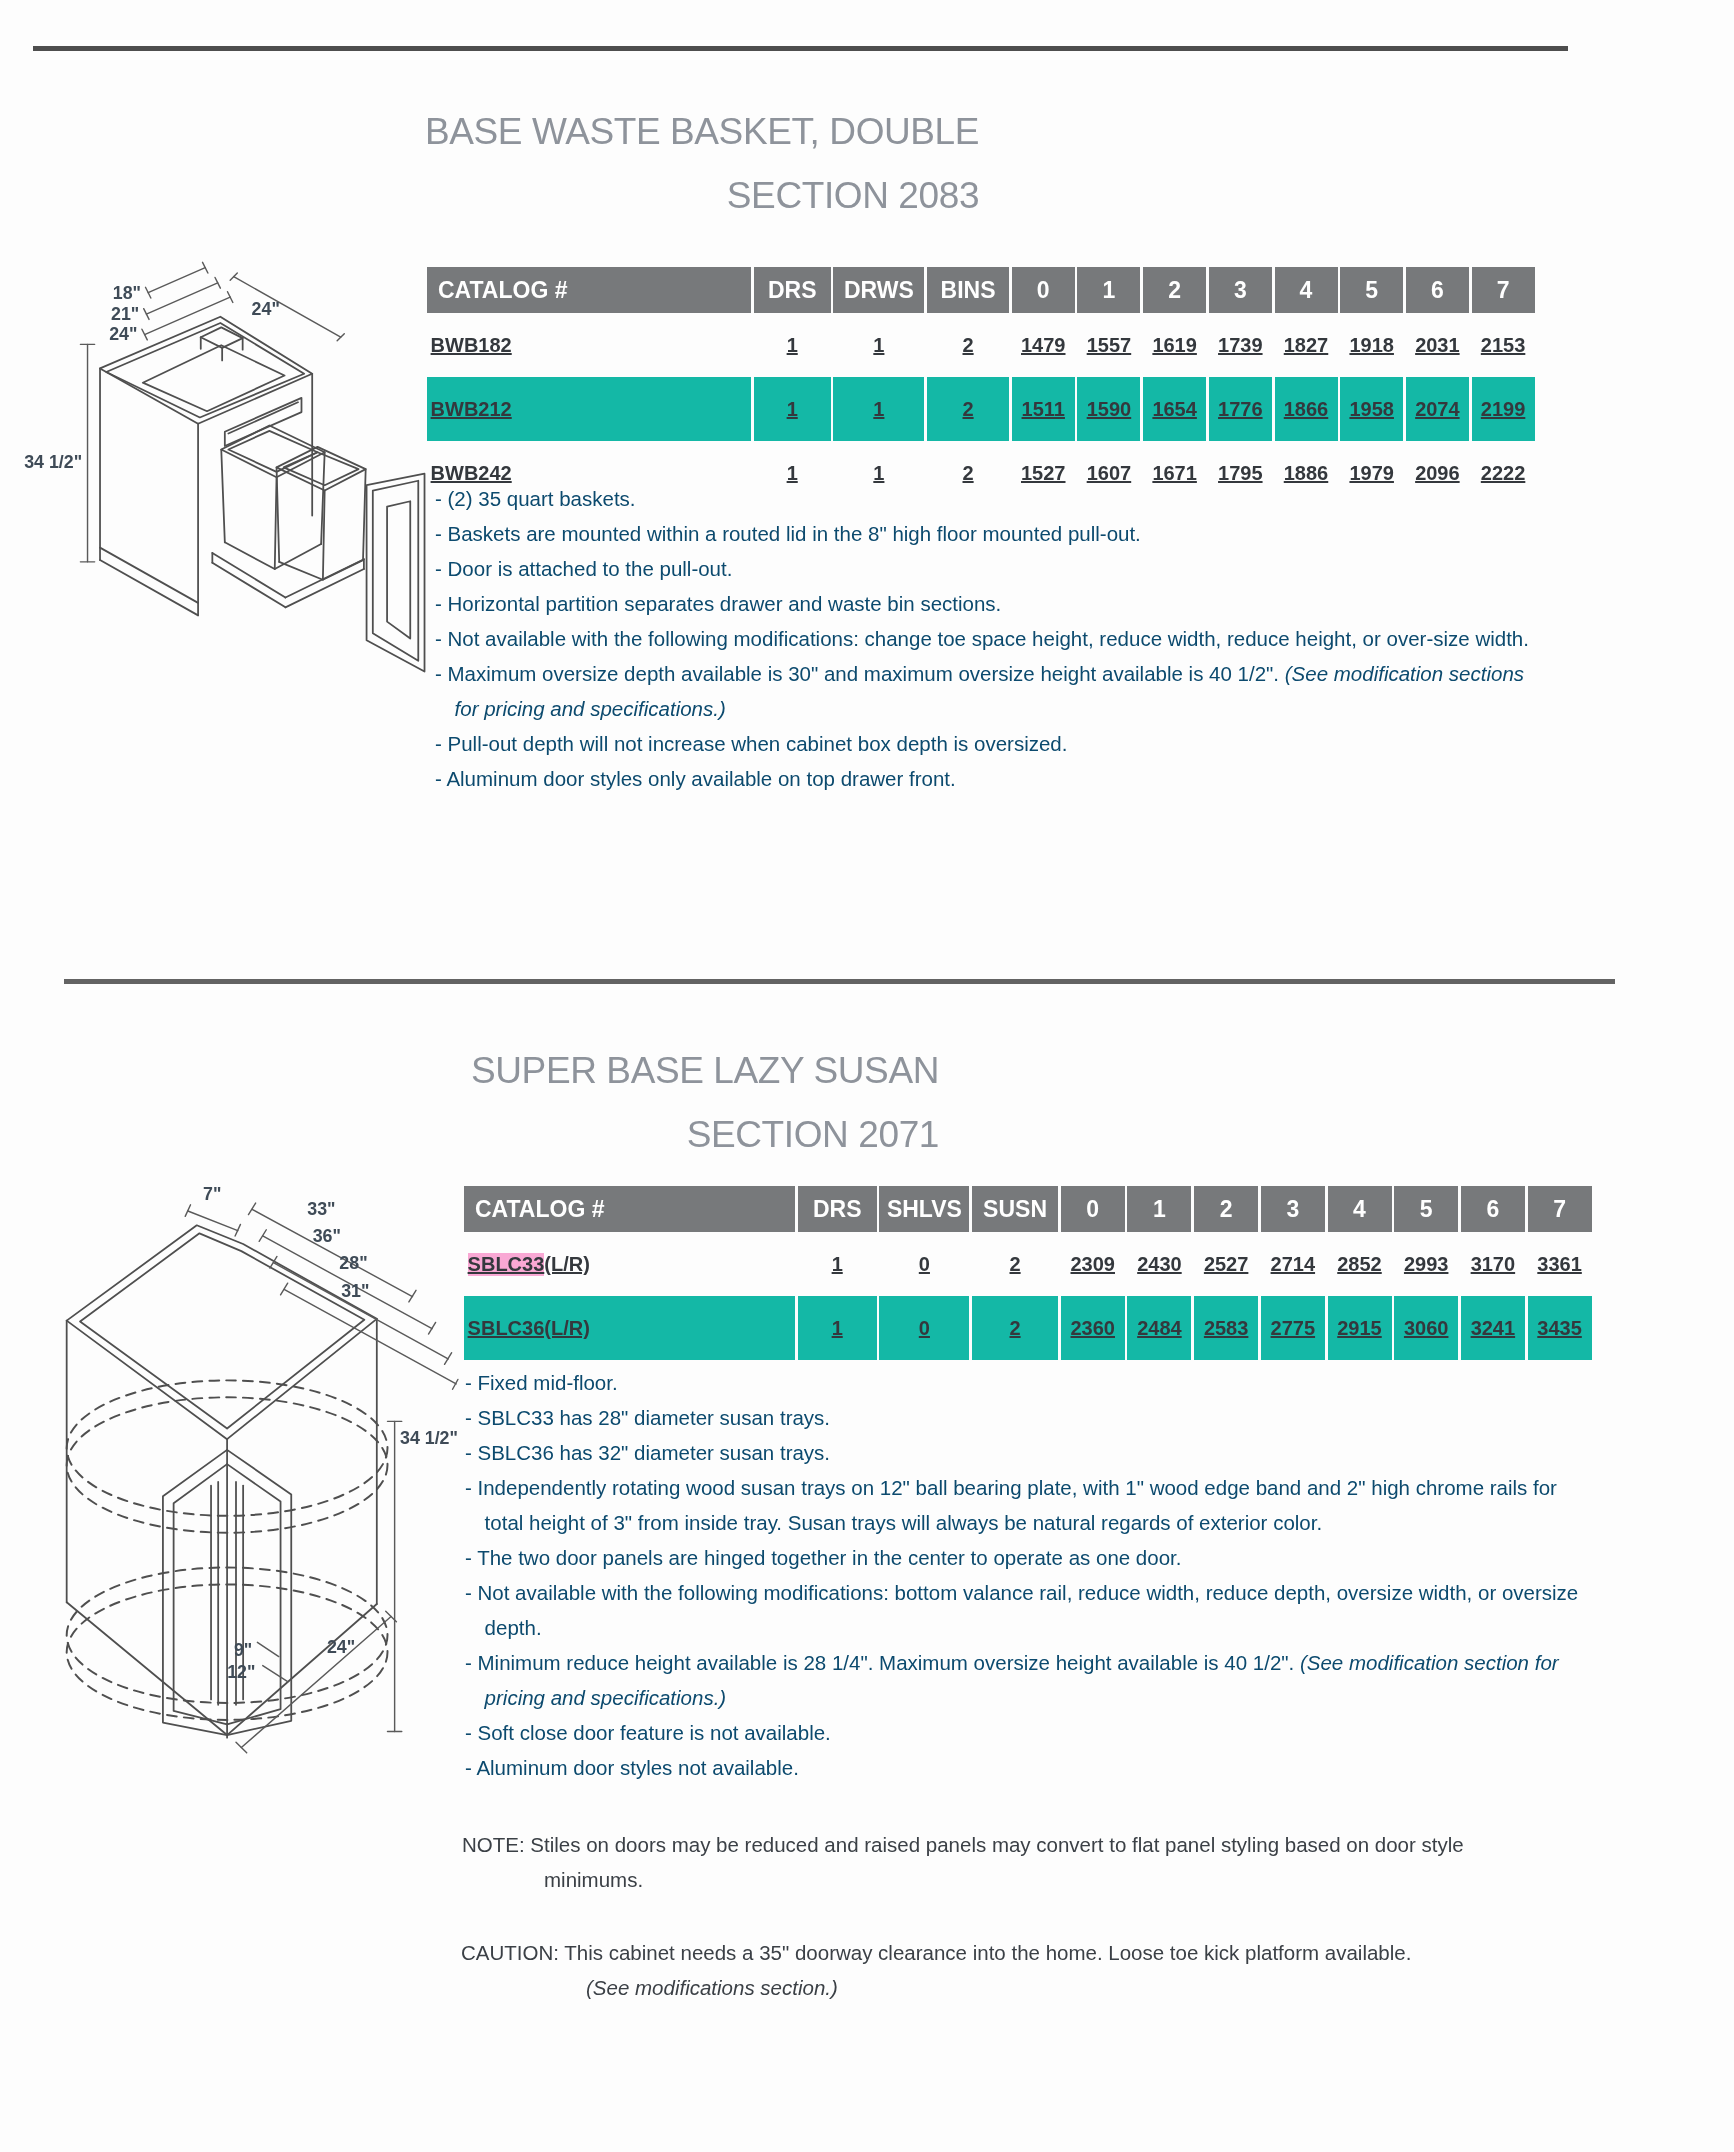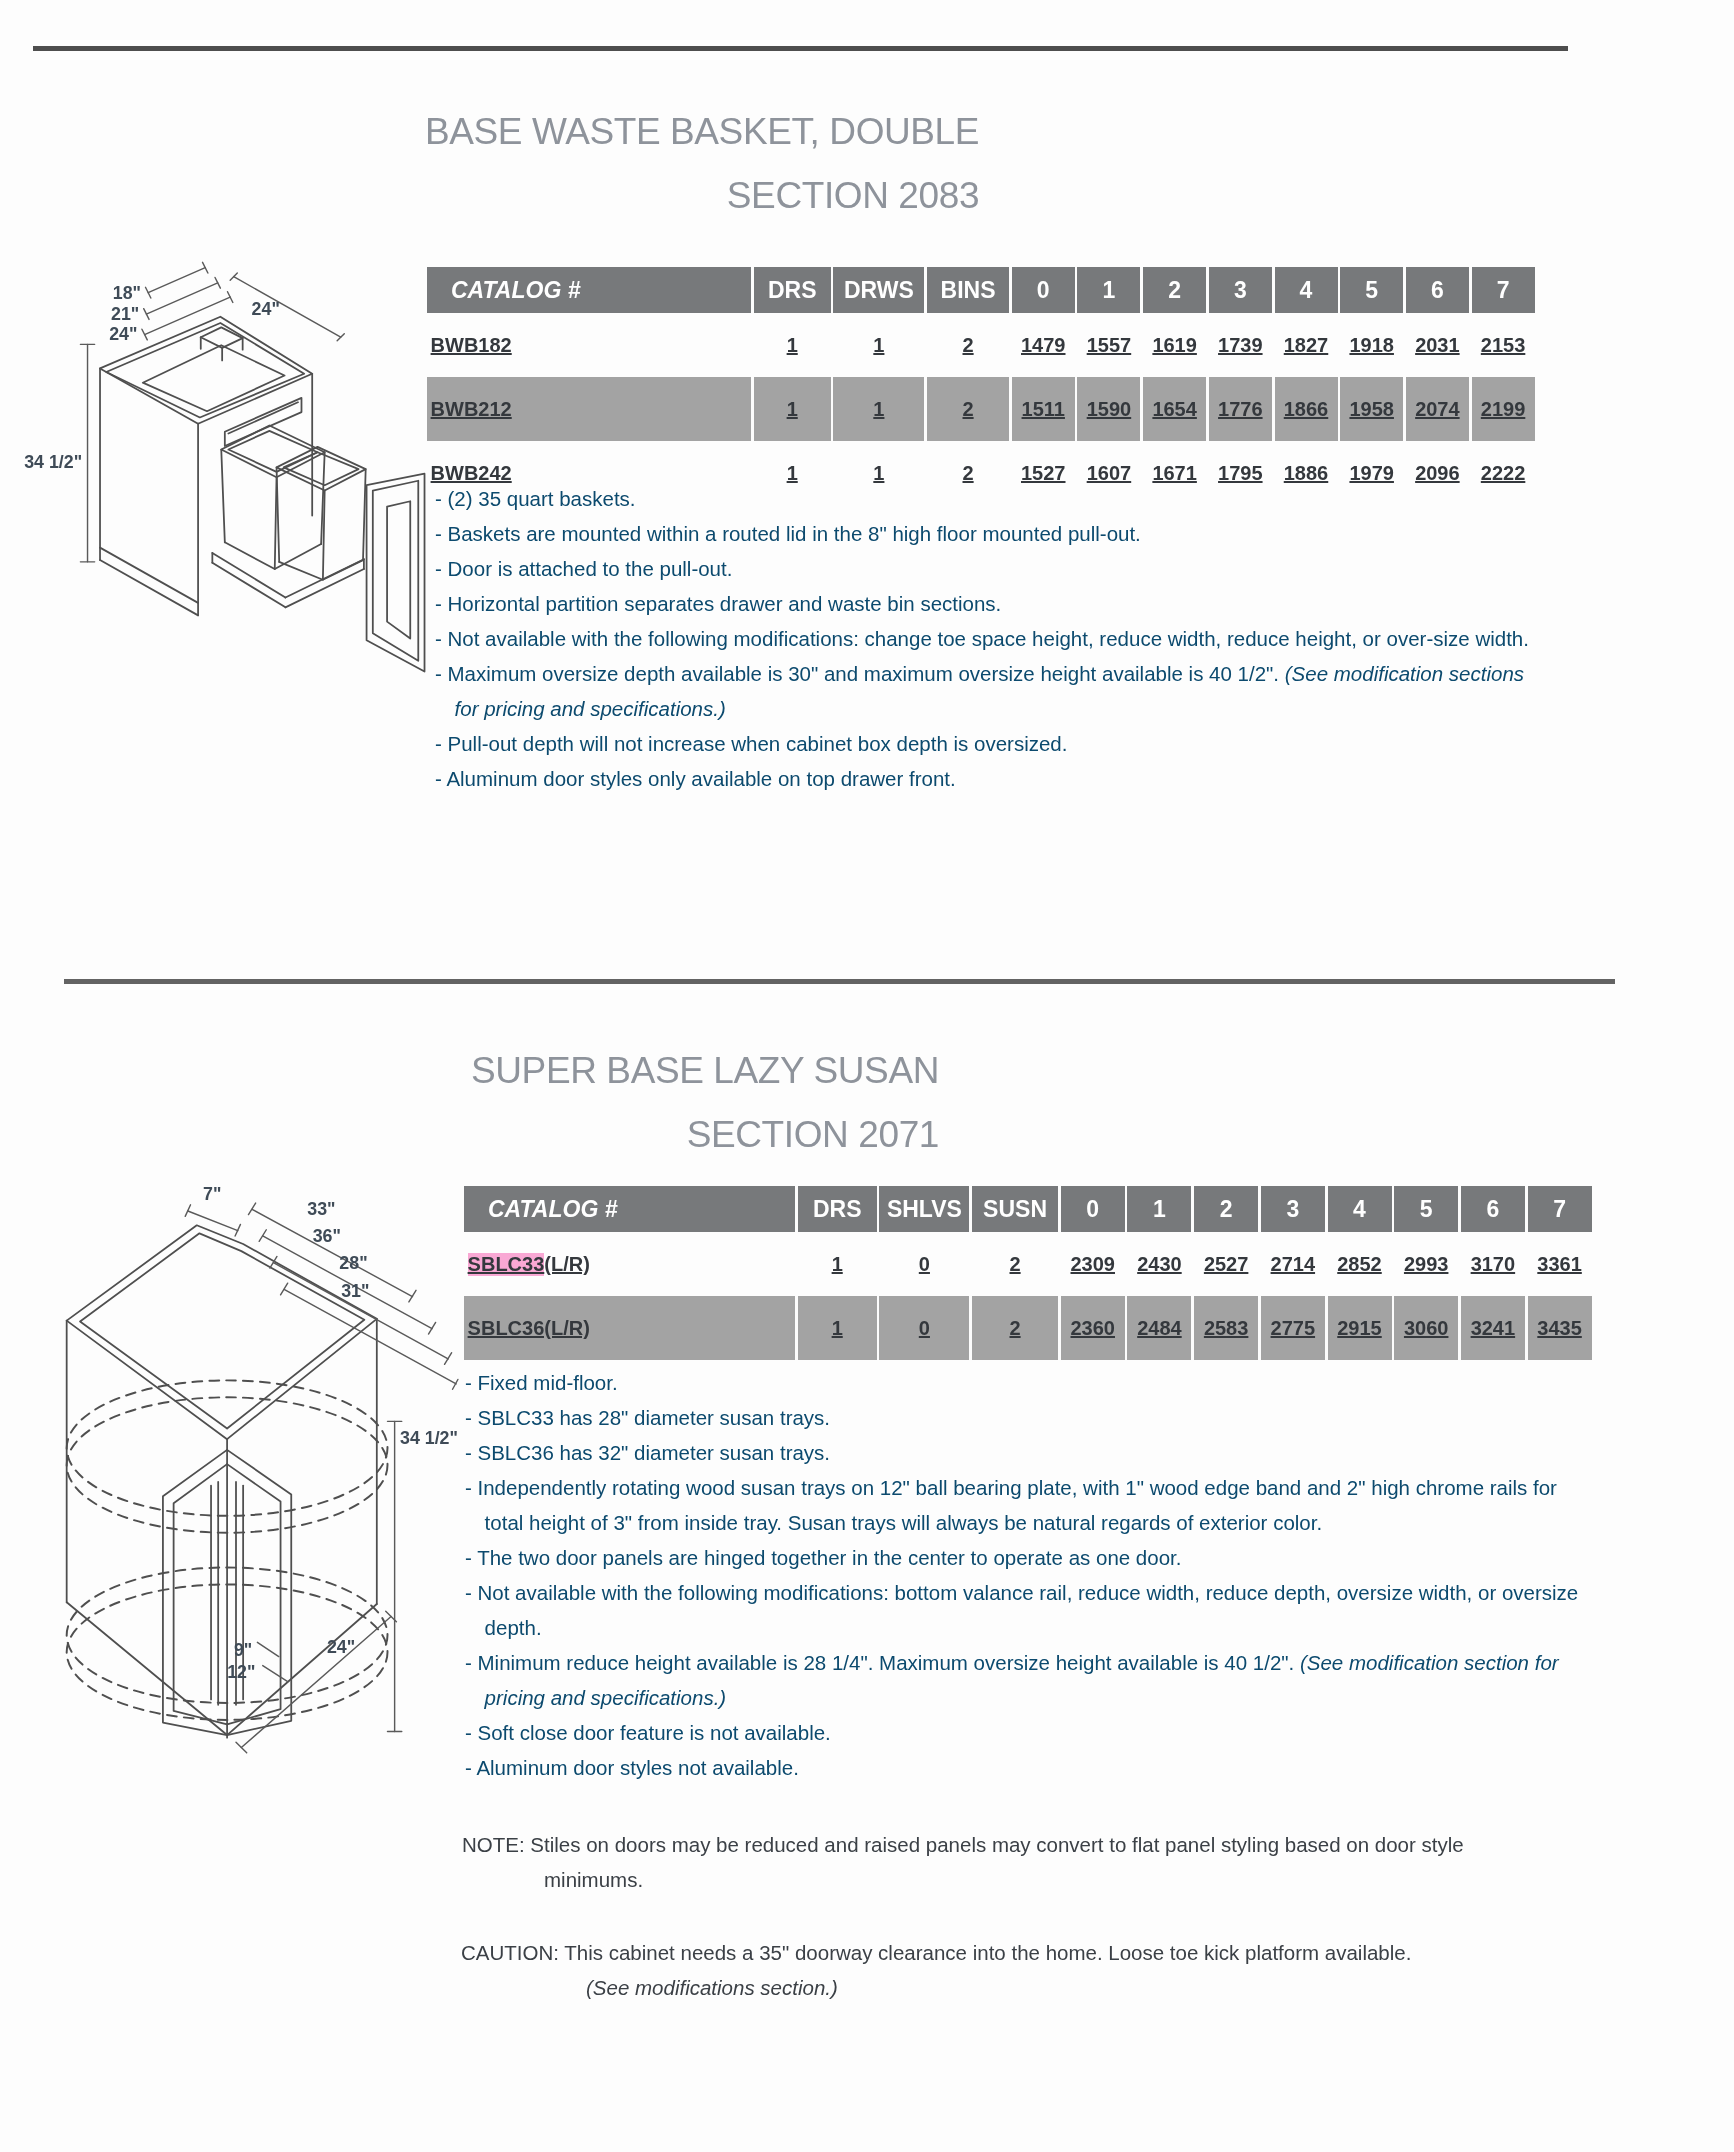--- a/index.html
+++ b/index.html
@@ -7,25 +7,25 @@
         font-family:"Liberation Sans",sans-serif;color:#3b4046;overflow:hidden;}
   .rule{position:absolute;background:#4e4e4e;}
   .title{position:absolute;font-size:37px;line-height:64px;font-weight:300;
          color:#8e939b;letter-spacing:-0.4px;white-space:nowrap;text-align:right;}
   
   .grid{position:absolute;display:grid;column-gap:2.7px;row-gap:0;}
   .t1{grid-template-columns:324px 77px 91px 82px 63px 63px 63px 63px 63px 63px 63px 63px;}
   .t2{grid-template-columns:331px 79px 90px 86px 64px 64px 64px 64px 64px 64px 64px 64px;}
   .th{background:#77797b;color:#ffffff;font-size:23px;font-weight:700;height:46px;
       display:flex;align-items:center;justify-content:center;}
-  .th.first{justify-content:flex-start;padding-left:24px;font-style:italic;}
+  .th.first{justify-content:flex-start;padding-left:11px;}
   .td{font-size:20px;font-weight:600;color:#34383d;height:64px;
       display:flex;align-items:center;justify-content:center;text-decoration:underline;}
   .td.first{justify-content:flex-start;padding-left:3.6px;}
-  .td.shaded{background:#a3a3a3;}
+  .td.shaded{background:#14b8a6;}
   .hl{background:#f9a8d4;}
   
   .bullets{position:absolute;font-size:20.5px;line-height:35px;color:#0c4a6e;}
   .bullet{padding-left:19.6px;text-indent:-19.6px;}
   .bullet .it{font-style:italic;}
   .noteblock{position:absolute;font-size:20.5px;line-height:35px;color:#3b4046;}
   .noteblock .cont{margin-left:82px;}
   .noteblock .cont2{margin-left:125px;font-style:italic;}
   
   .diag{position:absolute;}

